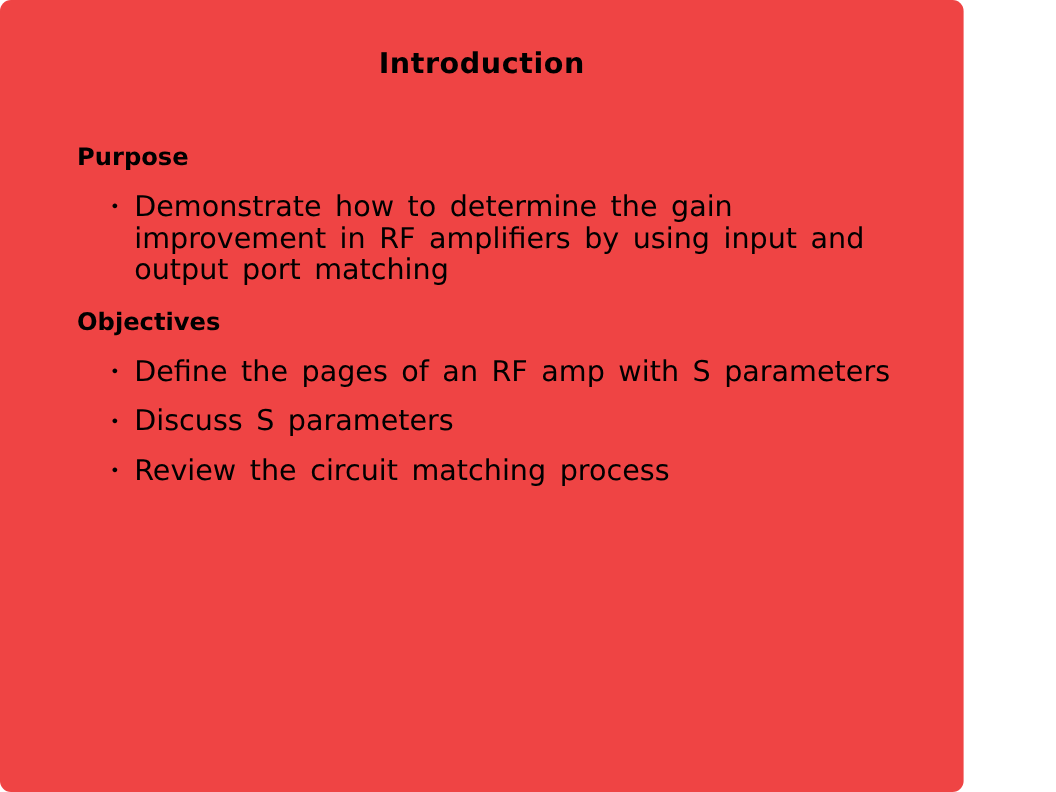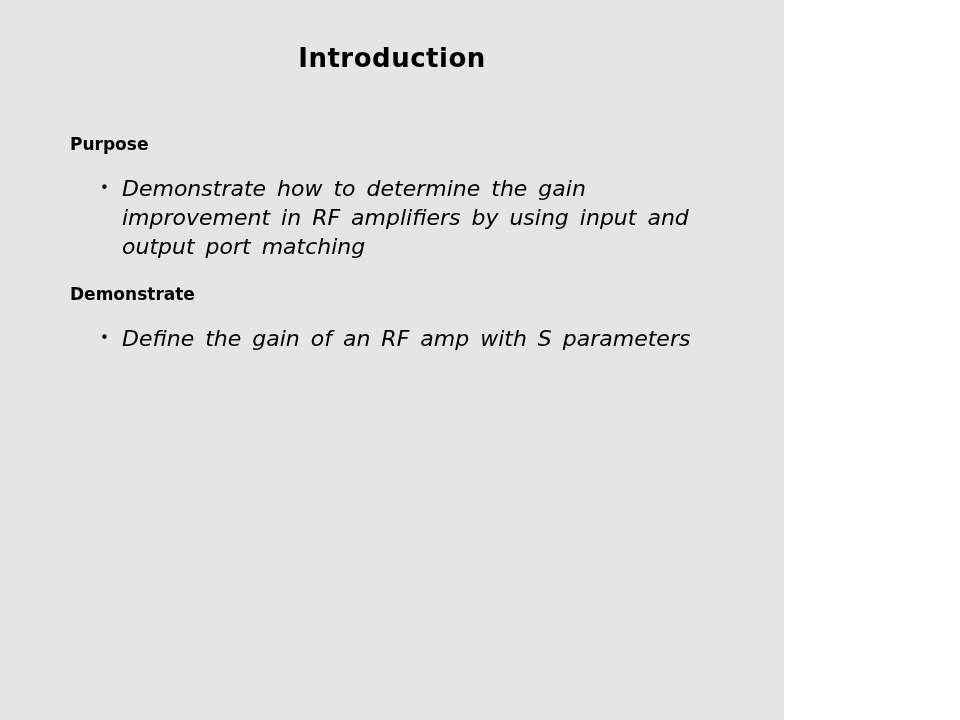--- a/index.html
+++ b/index.html
@@ -2,41 +2,42 @@
 <html><head>
 <meta charset="utf-8">
 <style>
   html, body {
     margin: 0;
     padding: 0;
     background: #ffffff;
   }
   .slide {
     position: relative;
-    width: 784px;
+    width: 876px;
     height: 720px;
-    background: #e5e5e5;
+    background: #ef4444;
     color: #000000;
     font-family: "DejaVu Sans", "Liberation Sans", sans-serif;
     overflow: hidden;
     box-sizing: border-box;
+    border-radius: 10px;
   }
   .slide-title {
     padding-top: 42px;
     text-align: center;
     font-size: 26px;
     font-weight: bold;
     letter-spacing: 0.5px;
     line-height: 32px;
   }
   .content {
     margin: 56px 60px 0 70px;
   }
   .section-heading {
-    font-size: 17px;
+    font-size: 22px;
     font-weight: bold;
     line-height: 28px;
     margin-top: 19px;
   }
   .section-heading:first-child {
     margin-top: 0;
   }
   .bullet {
     display: flex;
     align-items: flex-start;
@@ -47,41 +48,48 @@
     flex: none;
     width: 22px;
     font-size: 15px;
     line-height: 29px;
   }
   .bullet-marker::before {
     content: "\2022";
   }
   .bullet-text {
     flex: 1 1 auto;
-    font-size: 22px;
+    font-size: 26px;
     line-height: 29px;
     word-spacing: 4px;
-    font-style: italic;
   }
 </style>
 </head>
 <body>
 
 <div class="slide">
   <div class="slide-title">Introduction</div>
 
   <div class="content">
 
     <div class="section-heading">Purpose</div>
     <div class="bullet">
       <span class="bullet-marker"></span>
       <span class="bullet-text">Demonstrate how to determine the gain improvement in RF amplifiers by using input and output port matching</span>
     </div>
 
-    <div class="section-heading">Demonstrate</div>
+    <div class="section-heading">Objectives</div>
     <div class="bullet">
       <span class="bullet-marker"></span>
-      <span class="bullet-text">Define the gain of an RF amp with S parameters</span>
+      <span class="bullet-text">Define the pages of an RF amp with S parameters</span>
+    </div>
+    <div class="bullet">
+      <span class="bullet-marker"></span>
+      <span class="bullet-text">Discuss S parameters</span>
+    </div>
+    <div class="bullet">
+      <span class="bullet-marker"></span>
+      <span class="bullet-text">Review the circuit matching process</span>
     </div>
 
 
   </div>
 </div>
 
 </body></html>

